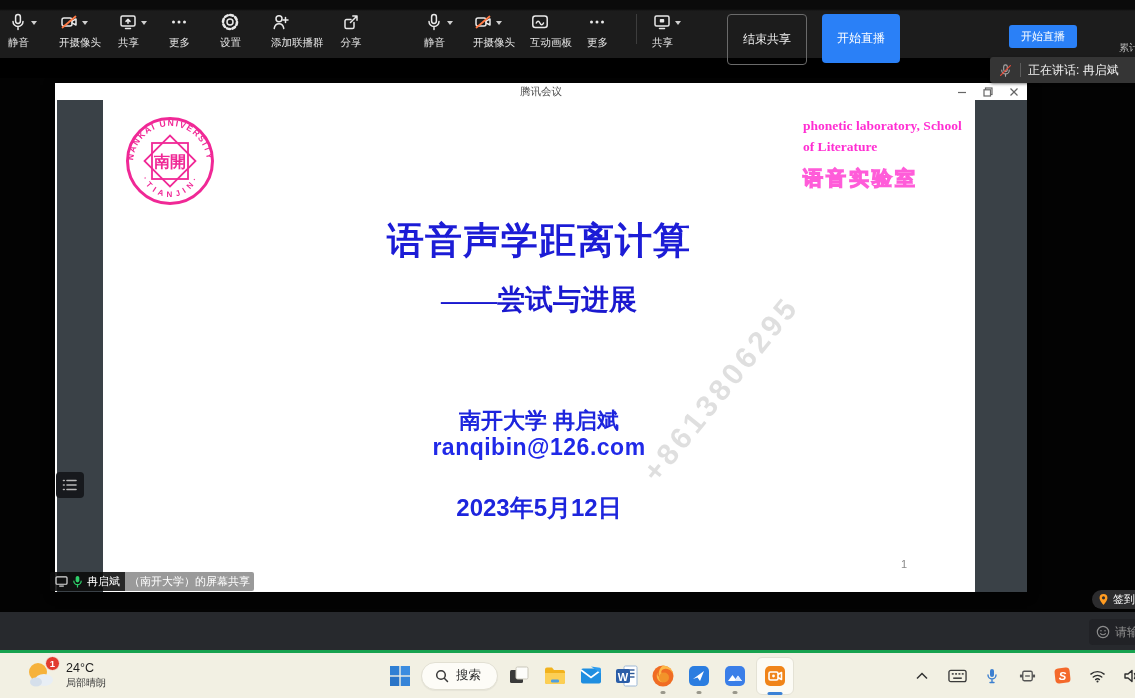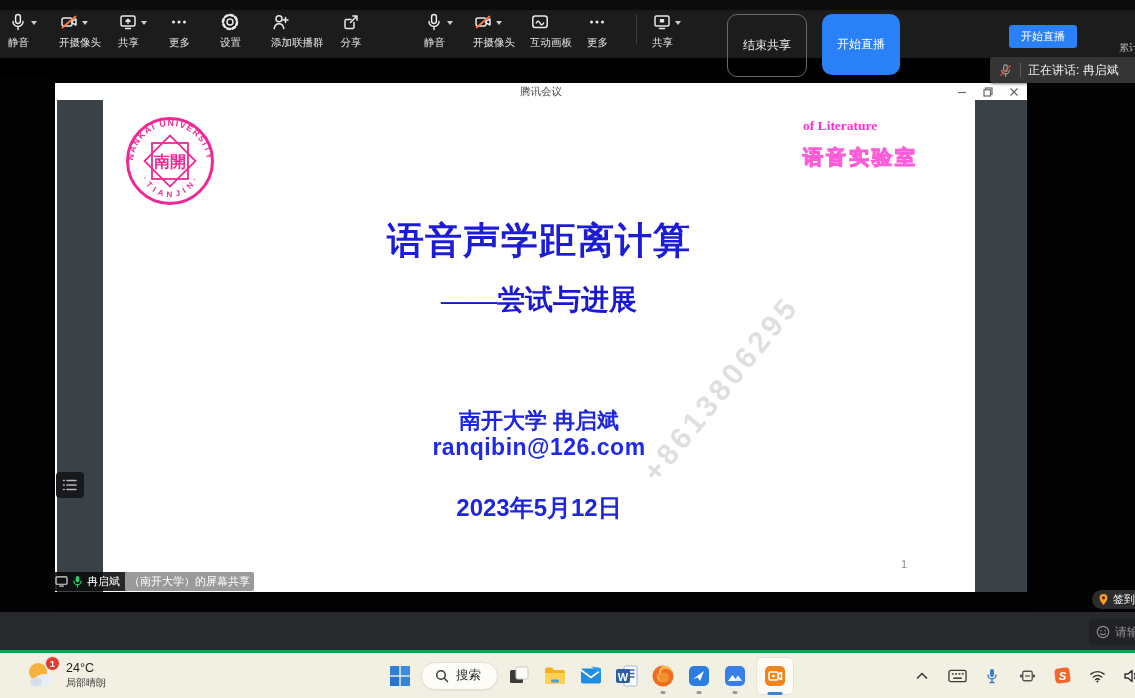--- a/index.html
+++ b/index.html
@@ -12,21 +12,21 @@
     background:linear-gradient(#0b0b0b 0 9px, #1c1c1c 11px 100%); z-index:5; }
   .tb-group { position:absolute; top:12px; display:flex; align-items:flex-start; }
   .tb-left { left:8px; gap:17px; }
   .tb-center { left:424px; gap:15px; }
   .tb-item { display:flex; flex-direction:column; align-items:flex-start; gap:4px; cursor:default; min-width:34px; }
   .tb-icon-row { display:flex; align-items:center; gap:3px; height:20px; }
   .tb-item svg { width:20px; height:20px; stroke:#e9e9e9; fill:none; stroke-width:1.5; stroke-linecap:round; stroke-linejoin:round; }
   .tb-label { font-size:10.5px; color:#e6e6e6; white-space:nowrap; }
   .caret { width:0; height:0; border-left:3.5px solid transparent; border-right:3.5px solid transparent; border-top:4px solid #cfcfcf; margin-top:2px; }
   .tb-sep { width:1px; height:30px; background:#3d3d3d; margin-top:2px; }
-  .btn { font-size:12px; border-radius:10px; padding:22px 15px; white-space:nowrap; margin-top:2px; }
+  .btn { font-size:12px; border-radius:4px; padding:16px 15px; white-space:nowrap; margin-top:2px; }
   .btn-outline { color:#f0f0f0; border:1px solid #6a6a6a; background:transparent; }
   .btn-blue { color:#fff; border:none; background:#2a80f7; }
   .btn-blue-sm { position:absolute; left:1009px; top:25px; font-size:11px; padding:4px 12px; border-radius:3px; background:#2a80f7; color:#fff; border:none; white-space:nowrap; z-index:6; }
   .stats-partial { position:absolute; left:1119px; top:41px; font-size:10px; color:#b9b9b9; z-index:6; white-space:nowrap; }
 
   
   .statusrow { position:absolute; left:0; top:58px; width:1135px; height:20px; background:#000; z-index:4; }
   .live-badge { position:absolute; left:6px; top:1px; height:17px; display:flex; align-items:center; gap:5px;
     background:#191a1b; padding:0 8px 0 6px; border-radius:2px; }
   .live-badge .bars { display:flex; align-items:flex-end; gap:1.5px; height:10px; }
@@ -306,20 +306,21 @@
           <text font-size="8.6" font-weight="bold" fill="#f02896" letter-spacing="1.4">
             <textPath href="#arcTop" startOffset="50%" text-anchor="middle">NANKAI  UNIVERSITY</textPath>
           </text>
           <text font-size="8" font-weight="bold" fill="#f02896" letter-spacing="1">
             <textPath href="#arcBot" startOffset="50%" text-anchor="middle">· T I A N J I N ·</textPath>
           </text>
           <text x="45" y="51" font-size="16" font-weight="bold" fill="#f02896" text-anchor="middle">南開</text>
         </svg>
 
         <div class="lab-block">
+          <div>phonetic laboratory, School</div>
           <div>of Literature</div>
           <div class="lab-cn">语音实验室</div>
         </div>
 
         <div class="watermark">+8613806295</div>
 
         <div class="s-title">语音声学距离计算</div>
         <div class="s-subtitle">——尝试与进展</div>
         <div class="s-author">南开大学  冉启斌</div>
         <div class="s-email">ranqibin@126.com</div>

